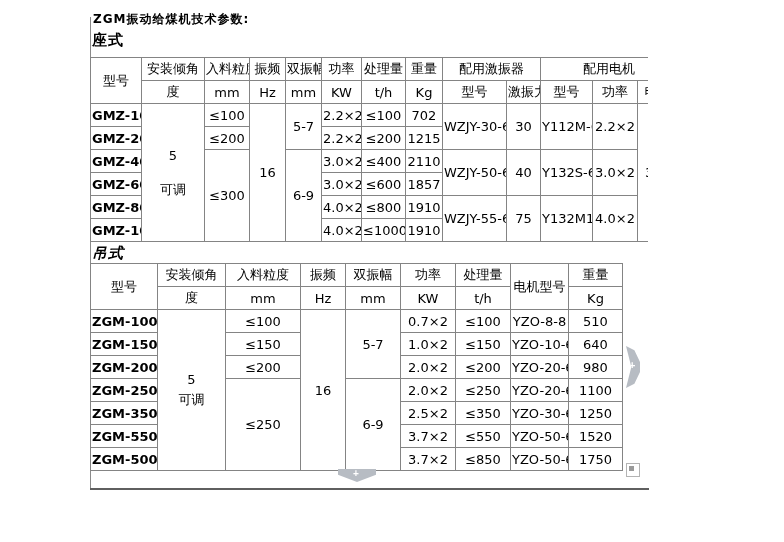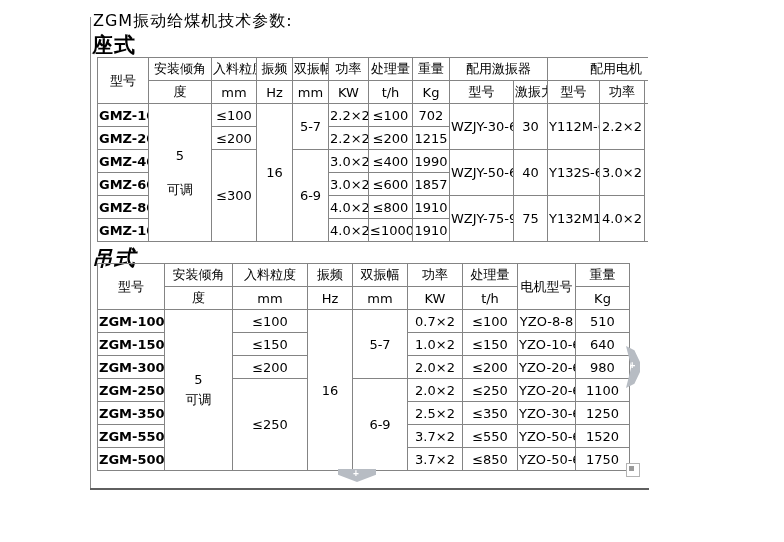--- a/index.html
+++ b/index.html
@@ -3,26 +3,26 @@
 <meta charset="utf-8">
 <style>
   html,body{margin:0;padding:0;}
   body{
     width:784px;height:542px;position:relative;overflow:hidden;
     background:#ffffff;color:#000;
     font-family:"DejaVu Sans","Liberation Sans",sans-serif;
   }
   .vline{position:absolute;left:90px;top:17px;width:1px;height:472px;background:#8a8a8a;}
   .hline{position:absolute;left:90px;top:488px;width:559px;height:2px;background:#5f5f5f;}
-  .page-title{position:absolute;left:93px;top:11px;font-size:16px;font-weight:normal;letter-spacing:1px;white-space:nowrap;}
-  .section-label{position:absolute;left:92px;font-size:21px;font-weight:bold;letter-spacing:1px;}
+  .page-title{position:absolute;left:93px;top:11px;font-size:12px;font-weight:bold;letter-spacing:1px;white-space:nowrap;}
+  .section-label{position:absolute;left:92px;font-size:15px;font-weight:bold;letter-spacing:1px;}
   .seat-label{top:31px;}
   .hang-label{top:244px;font-style:italic;}
   .tbl-clip{position:absolute;left:90px;top:57px;width:558px;height:185px;overflow:hidden;}
-  table{border-collapse:collapse;table-layout:fixed;margin-left:7px;}
+  table{border-collapse:collapse;table-layout:fixed;}
   .t1{width:587px;}
   .t2{position:absolute;left:90px;top:263px;width:532px;}
   td{
     border:1px solid #848484;text-align:center;vertical-align:middle;
     font-size:13px;padding:0 1px;overflow:hidden;white-space:nowrap;
   }
   tr{height:23px;}
   td.model{font-weight:bold;}
   .angle-cell-seat{line-height:34px;}
   .angle-cell-hang{line-height:20px;}
@@ -122,38 +122,38 @@
     <td>2.2×2</td>
     <td>≤200</td>
     <td>1215</td>
   </tr>
   <tr>
     <td class="model">GMZ-400</td>
     <td rowspan="4">≤300</td>
     <td rowspan="4">6-9</td>
     <td>3.0×2</td>
     <td>≤400</td>
-    <td>1990</td>
+    <td>2110</td>
     <td rowspan="2">WZJY-50-6</td>
     <td rowspan="2">40</td>
     <td rowspan="2">Y132S-6</td>
     <td rowspan="2">3.0×2</td>
   </tr>
   <tr>
     <td class="model">GMZ-600</td>
     <td>3.0×2</td>
     <td>≤600</td>
     <td>1857</td>
   </tr>
   <tr>
     <td class="model">GMZ-800</td>
     <td>4.0×2</td>
     <td>≤800</td>
     <td>1910</td>
-    <td rowspan="2">WZJY-75-9</td>
+    <td rowspan="2">WZJY-55-6</td>
     <td rowspan="2">75</td>
     <td rowspan="2">Y132M1-6</td>
     <td rowspan="2">4.0×2</td>
   </tr>
   <tr>
     <td class="model">GMZ-1000</td>
     <td>4.0×2</td>
     <td>≤1000</td>
     <td>1910</td>
   </tr>
@@ -212,21 +212,21 @@
   </tr>
   <tr>
     <td class="model">ZGM-150</td>
     <td>≤150</td>
     <td>1.0×2</td>
     <td>≤150</td>
     <td>YZO-10-6</td>
     <td>640</td>
   </tr>
   <tr>
-    <td class="model">ZGM-300</td>
+    <td class="model">ZGM-200</td>
     <td>≤200</td>
     <td>2.0×2</td>
     <td>≤200</td>
     <td>YZO-20-6</td>
     <td>980</td>
   </tr>
   <tr>
     <td class="model">ZGM-250</td>
     <td rowspan="4">≤250</td>
     <td rowspan="4">6-9</td>

